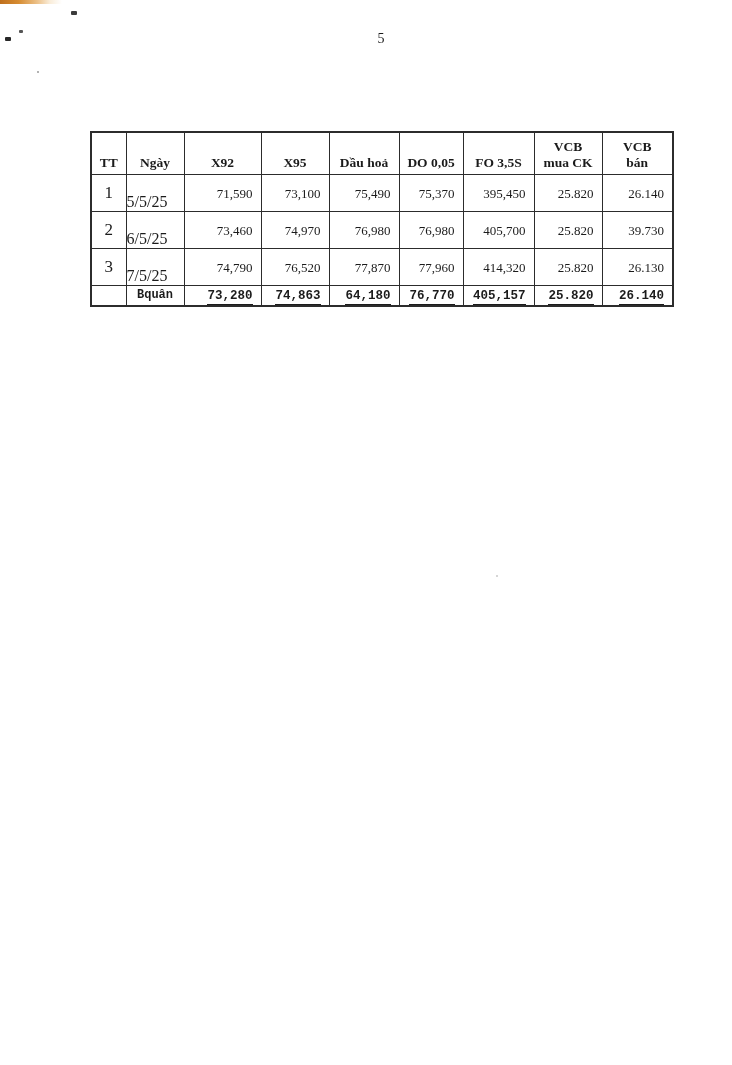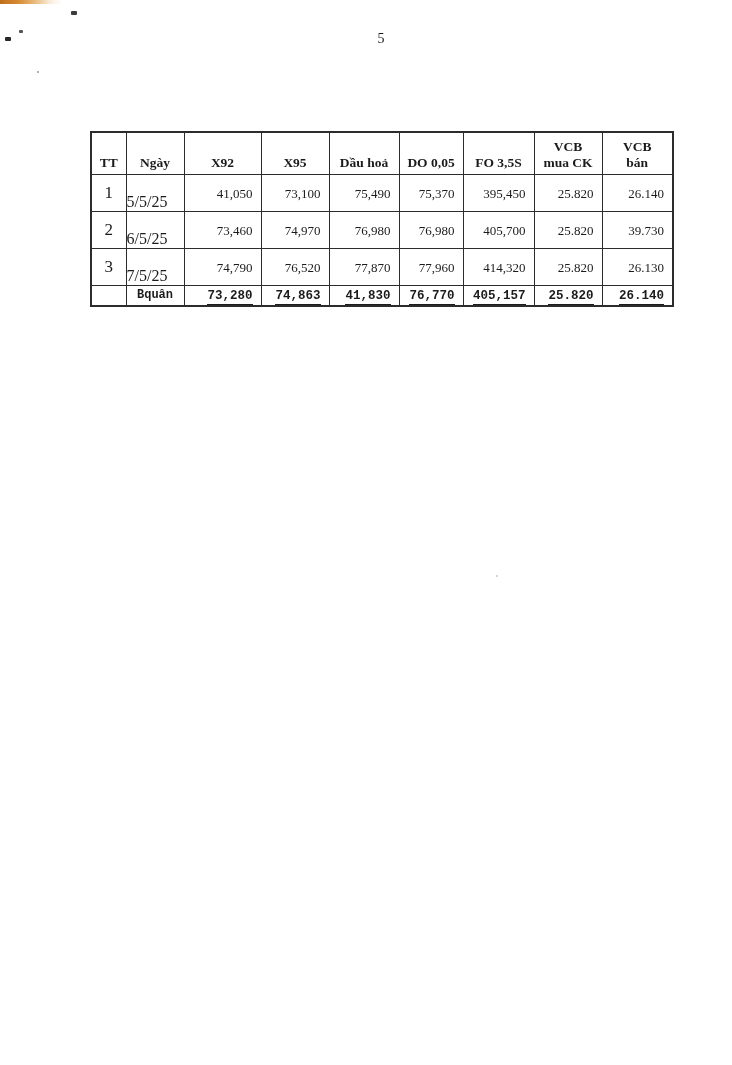--- a/index.html
+++ b/index.html
@@ -100,21 +100,21 @@
         <th>
           <span>VCB</span>
           <span>bán</span>
         </th>
       </tr>
     </thead>
     <tbody>
       <tr class="data-row r1">
         <td class="tt">1</td>
         <td class="date">5/5/25</td>
-        <td class="num">41,050</td>
+        <td class="num">71,590</td>
         <td class="num">73,100</td>
         <td class="num">75,490</td>
         <td class="num">75,370</td>
         <td class="num">395,450</td>
         <td class="num">25.820</td>
         <td class="num">26.140</td>
       </tr>
       <tr class="data-row r2">
         <td class="tt">2</td>
         <td class="date">6/5/25</td>
@@ -135,21 +135,21 @@
         <td class="num">77,960</td>
         <td class="num">414,320</td>
         <td class="num">25.820</td>
         <td class="num">26.130</td>
       </tr>
       <tr class="avg-row">
         <td class="tt"></td>
         <td class="avg-label">Bquân</td>
         <td class="num"><span class="uval">73,280</span></td>
         <td class="num"><span class="uval">74,863</span></td>
-        <td class="num"><span class="uval">41,830</span></td>
+        <td class="num"><span class="uval">64,180</span></td>
         <td class="num"><span class="uval">76,770</span></td>
         <td class="num"><span class="uval">405,157</span></td>
         <td class="num"><span class="uval">25.820</span></td>
         <td class="num"><span class="uval">26.140</span></td>
       </tr>
     </tbody>
   </table>
 
 </div>
 

